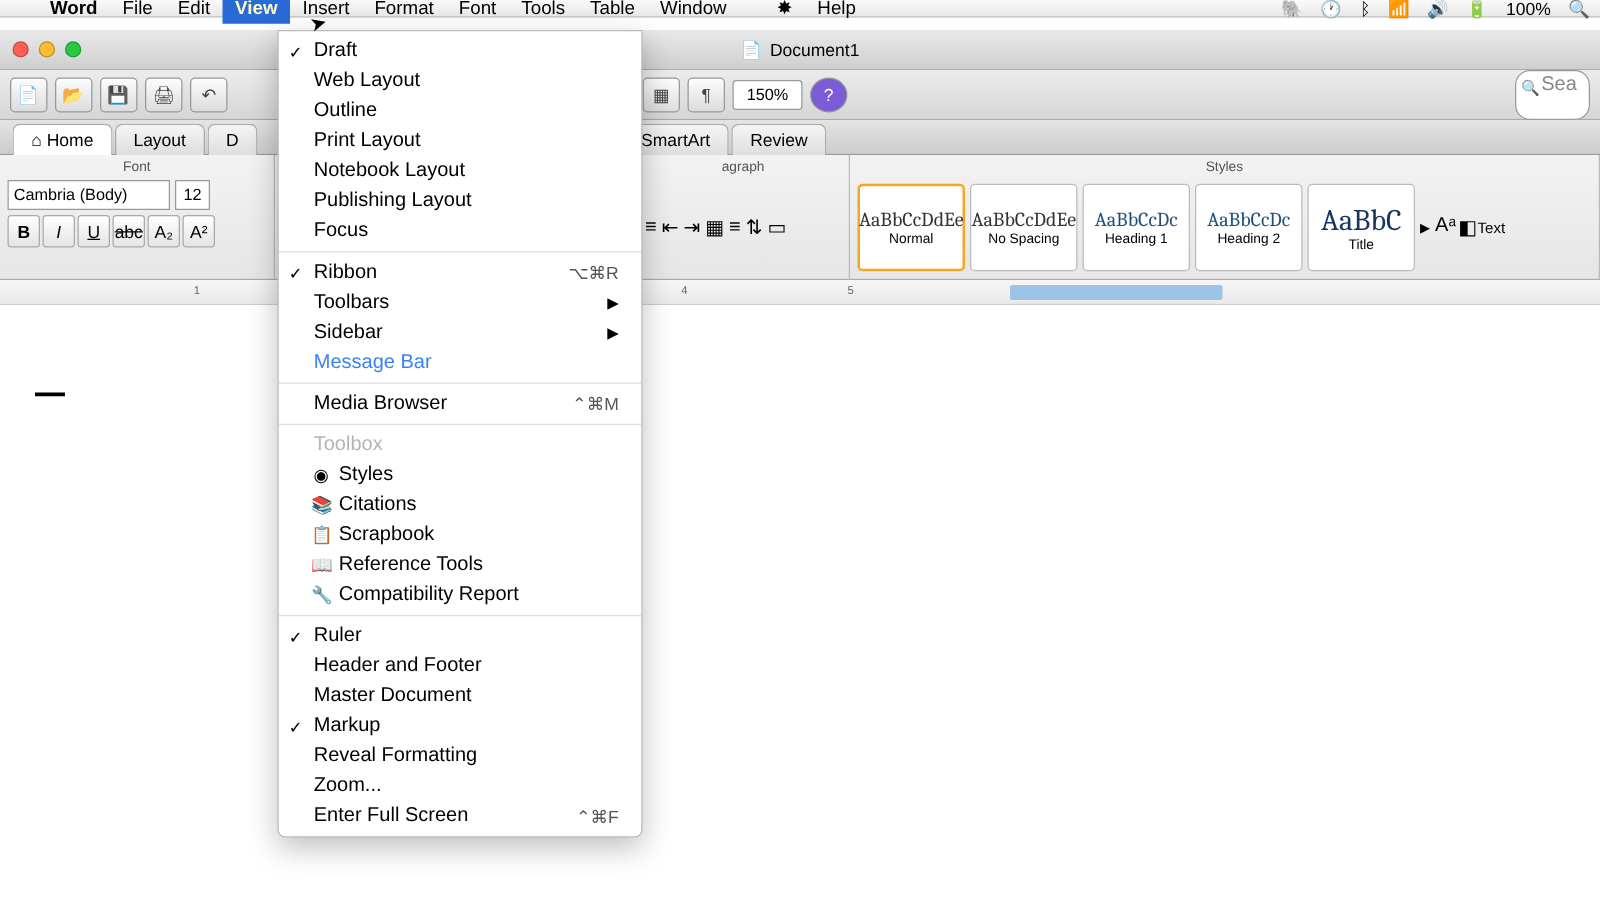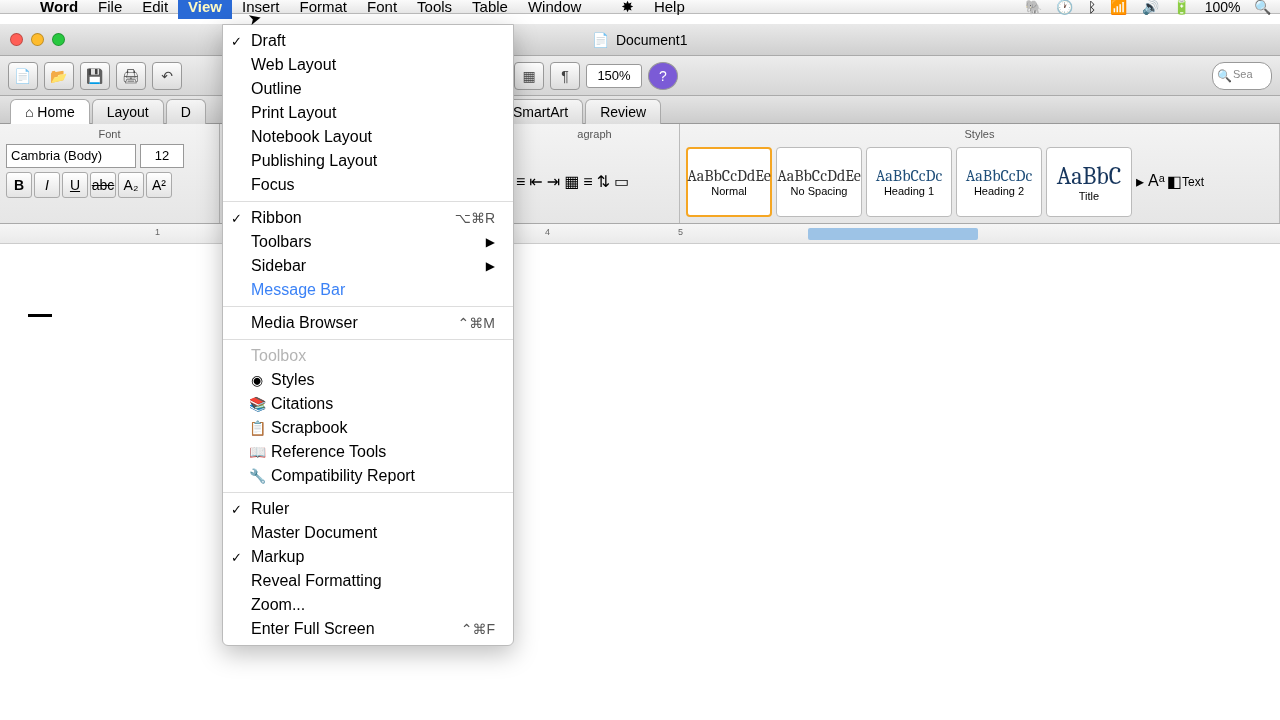--- a/index.html
+++ b/index.html
@@ -21,37 +21,37 @@
 .dot { width: 13px; height: 13px; border-radius: 50%; border: 1px solid rgba(0,0,0,.25); }
 .dot.r{background:#ff5f57}.dot.y{background:#febc2e}.dot.g{background:#28c840}
 .titlebar .title { position: absolute; left: 50%; transform: translateX(-50%); font-size: 14px; display: flex; align-items: center; gap: 6px; }
 .titlebar .title::before { content:"📄"; font-size: 14px; }
 
 
 .toolbar { height: 40px; background: linear-gradient(#ececec,#d6d6d6); border-bottom: 1px solid #aaa; display: flex; align-items: center; padding: 0 8px; gap: 6px; }
 .tbtn { width: 30px; height: 28px; background: linear-gradient(#fdfdfd,#dcdcdc); border: 1px solid #999; border-radius: 4px; display:flex;align-items:center;justify-content:center;font-size:14px;color:#444; }
 .toolbar .spacer { flex: 1; }
 .zoom { width: 56px; height: 24px; border:1px solid #999; background:#fff; font-size:13px; text-align:center; line-height:22px; border-radius:3px; }
-.search { width: 60px; height: 28px; border:1px solid #999; background:#fff; border-radius: 12px; font-size: 11px; padding-left: 20px; position:relative; color:#888; line-height:22px;}
+.search { width: 60px; height: 40px; border:1px solid #999; background:#fff; border-radius: 12px; font-size: 16px; padding-left: 20px; position:relative; color:#888; line-height:22px;}
 .search::before{content:"🔍";position:absolute;left:4px;top:2px;font-size:12px;}
 
 
 .ribbontabs { height: 28px; background: linear-gradient(#e4e4e4,#cccccc); display: flex; align-items:flex-end; padding-left: 10px; gap:2px; border-bottom:1px solid #999; font-size:14px;}
 .rtab { padding: 4px 14px; background: linear-gradient(#f5f5f5,#dedede); border:1px solid #aaa; border-bottom:none; border-radius: 6px 6px 0 0; position:relative; top:1px;}
 .rtab.active { background:#fff; }
 .rtab .home::before{content:"⌂ ";}
 
 
 .ribbon { height: 100px; background: linear-gradient(#f3f3f3,#e6e6e6); border-bottom: 1px solid #aaa; display: flex; }
 .group { border-right: 1px solid #bbb; padding: 2px 6px 2px 6px; display:flex; flex-direction:column; }
 .group .glabel { text-align:center; font-size:11px; color:#555; height:16px; line-height:16px;}
 .group .gbody { flex:1; display:flex; align-items:center; gap:4px; }
 
 .fontsel { width:130px; height:24px; border:1px solid #999; background:#fff; font-size:13px; padding:0 4px; line-height:22px; }
-.sizesel { width:44px; height:24px; border:1px solid #999; background:#fff; font-size:13px; text-align:center; line-height:22px;}
+.sizesel { width:28px; height:24px; border:1px solid #999; background:#fff; font-size:13px; text-align:center; line-height:22px;}
 .fmtrow { display:flex; gap:2px; }
 .fmtrow .fbtn { width:26px;height:26px;border:1px solid #aaa;background:linear-gradient(#fff,#e4e4e4);border-radius:3px;display:flex;align-items:center;justify-content:center;font-size:14px;}
 .fbtn.b{font-weight:bold}.fbtn.i{font-style:italic}.fbtn.u{text-decoration:underline}.fbtn.s{text-decoration:line-through}
 
 .stylebox { width:86px; height:70px; border:1px solid #bbb; background:#fff; border-radius:4px; display:flex; flex-direction:column; align-items:center; justify-content:center; font-size:11px; }
 .stylebox.active{border:2px solid #f5a623;}
 .stylebox .prev{font-size:16px; color:#333; font-family: Cambria, serif;}
 .stylebox.title .prev{font-size:24px;color:#17365d;}
 
 
@@ -294,20 +294,23 @@
         <span>Compatibility Report</span>
       </div>
     </div>
   <hr>
   <div id="dd-g4">
       <div class="row">
         <span class="check">✓</span>
         <span>Ruler</span>
       </div>
       <div class="row">
+        <span>Header and Footer</span>
+      </div>
+      <div class="row">
         <span>Master Document</span>
       </div>
       <div class="row">
         <span class="check">✓</span>
         <span>Markup</span>
       </div>
       <div class="row">
         <span>Reveal Formatting</span>
       </div>
       <div class="row">

